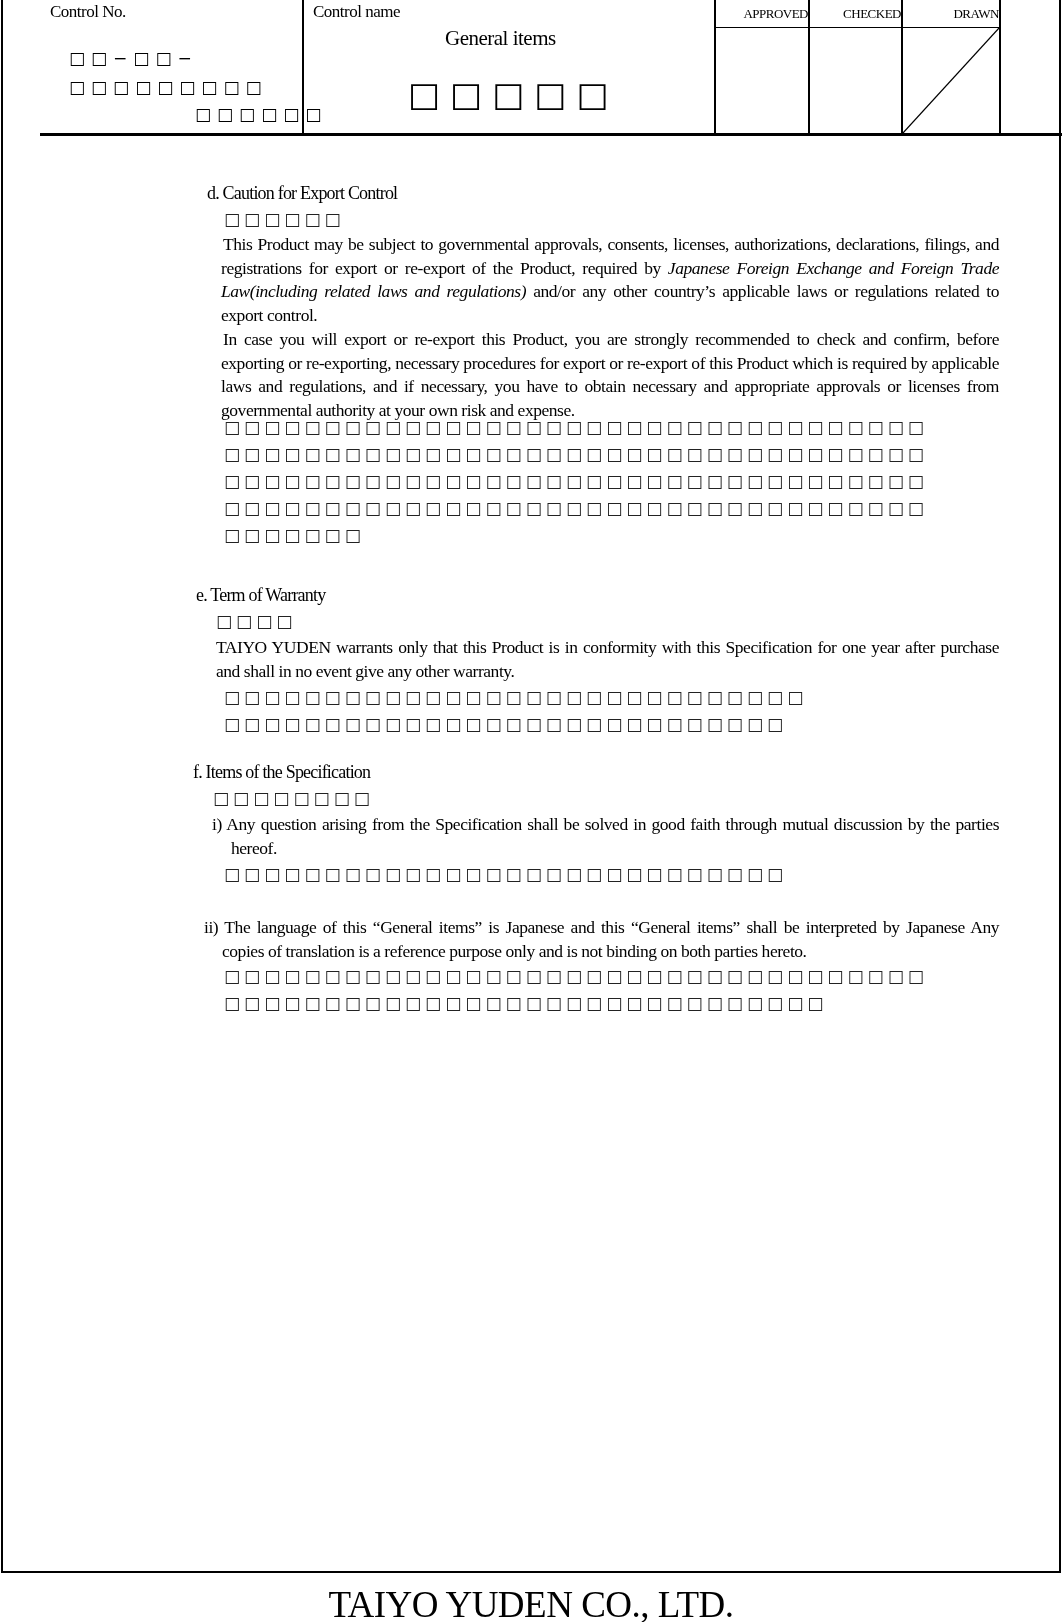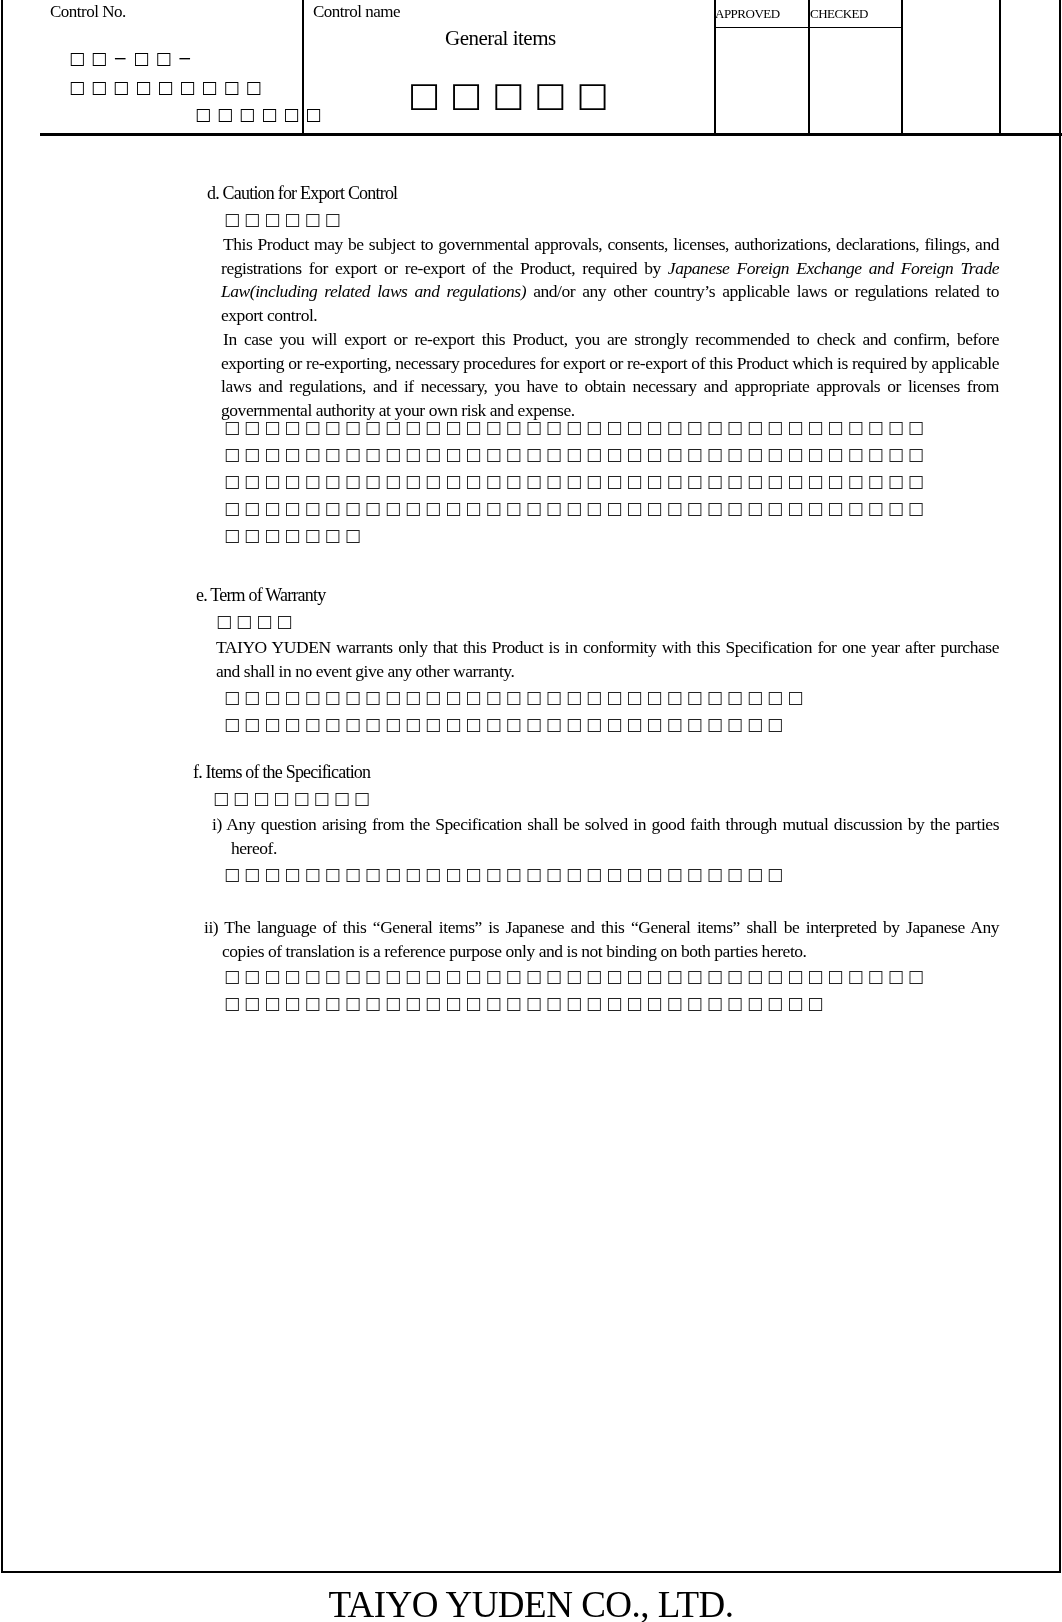--- a/index.html
+++ b/index.html
@@ -5,21 +5,21 @@
   html, body { margin:0; padding:0; background:#fff; }
   body { width:1062px; height:1622px; position:relative; font-family:"Liberation Serif", serif; color:#000; overflow:hidden; }
   .frame { position:absolute; left:1px; top:0; width:1056px; height:1571px; border:2px solid #000; border-top:none; box-sizing:content-box; }
   .hdr { position:absolute; left:0; top:0; width:1060px; height:133px; border-bottom:3px solid #000;margin-left:40px; }
   .cell { position:absolute; top:0; height:133px; box-sizing:border-box; }
   .vline { position:absolute; top:0; width:2px; height:133px; background:#000; }
   .lbl { position:absolute; font-size:17px; letter-spacing:-0.5px; }
   .box { letter-spacing:6px; font-family:"DejaVu Sans", sans-serif; }
   .sigtbl { position:absolute; left:675px; top:0; width:385px; height:133px; }
   .sigcol { position:absolute; top:0; height:133px; }
-  .sighead { position:absolute; top:0; left:0; right:0; height:27px; border-bottom:1px solid #000; font-size:13px; text-align:left; line-height:27px; letter-spacing:-0.5px; }
+  .sighead { position:absolute; top:0; left:0; right:0; height:27px; border-bottom:1px solid #000; font-size:13px; text-align:right; line-height:27px; letter-spacing:-0.5px; }
   .content { position:absolute; left:0; top:136px; width:1060px; }
   .sec-title { position:absolute; font-size:18px; letter-spacing:-0.8px; }
   .jp { position:absolute; font-family:"DejaVu Sans", sans-serif; font-size:17px; letter-spacing:4.05px; white-space:nowrap; color:#222; }
   .para { position:absolute; font-size:17.5px; line-height:23.5px; text-align:justify; letter-spacing:-0.45px; }
   .para i { font-style:italic; }
   .footer { position:absolute; top:1583px; left:0; width:1062px; text-align:center; font-size:37px; letter-spacing:-0.5px; }
 </style>
 </head>
 <body>
 
@@ -42,20 +42,26 @@
 
   <div class="sigtbl">
     <div class="sigcol" style="left:0;width:93px;">
       <div class="sighead">APPROVED</div>
     </div>
     <div class="vline" style="left:93px;"></div>
     <div class="sigcol" style="left:95px;width:91px;">
       <div class="sighead">CHECKED</div>
     </div>
     <div class="vline" style="left:186px;"></div>
+    <div class="sigcol" style="left:188px;width:96px;">
+      <div class="sighead">DRAWN</div>
+      <svg style="position:absolute;left:0;top:28px;" width="96" height="105">
+        <line x1="0" y1="105" x2="96" y2="0" stroke="#000" stroke-width="1.2"></line>
+      </svg>
+    </div>
     <div class="vline" style="left:284px;"></div>
   </div>
 </div>
 
 <div class="content">
 
   <span class="sec-title" style="left:207px;top:47px;text-align:center;">d. Caution for Export Control</span>
   <span class="jp" style="left:224px;top:73px;">□□□□□□</span>
   <div class="para" style="left:221px;top:97px;width:778px;text-indent:2px;"><span>This Product may be subject to governmental approvals, consents, licenses, authorizations, declarations, filings, and registrations for export or re-export of the Product, required by </span><i>Japanese Foreign Exchange and Foreign Trade Law(including related laws and regulations)</i><span> and/or any other country’s applicable laws or regulations related to export control.</span></div>
   <div class="para" style="left:221px;top:192px;width:778px;text-indent:2px;">In case you will export or re-export this Product, you are strongly recommended to check and confirm, before exporting or re-exporting, necessary procedures for export or re-export of this Product which is required by applicable laws and regulations, and if necessary, you have to obtain necessary and appropriate approvals or licenses from governmental authority at your own risk and expense.</div>

